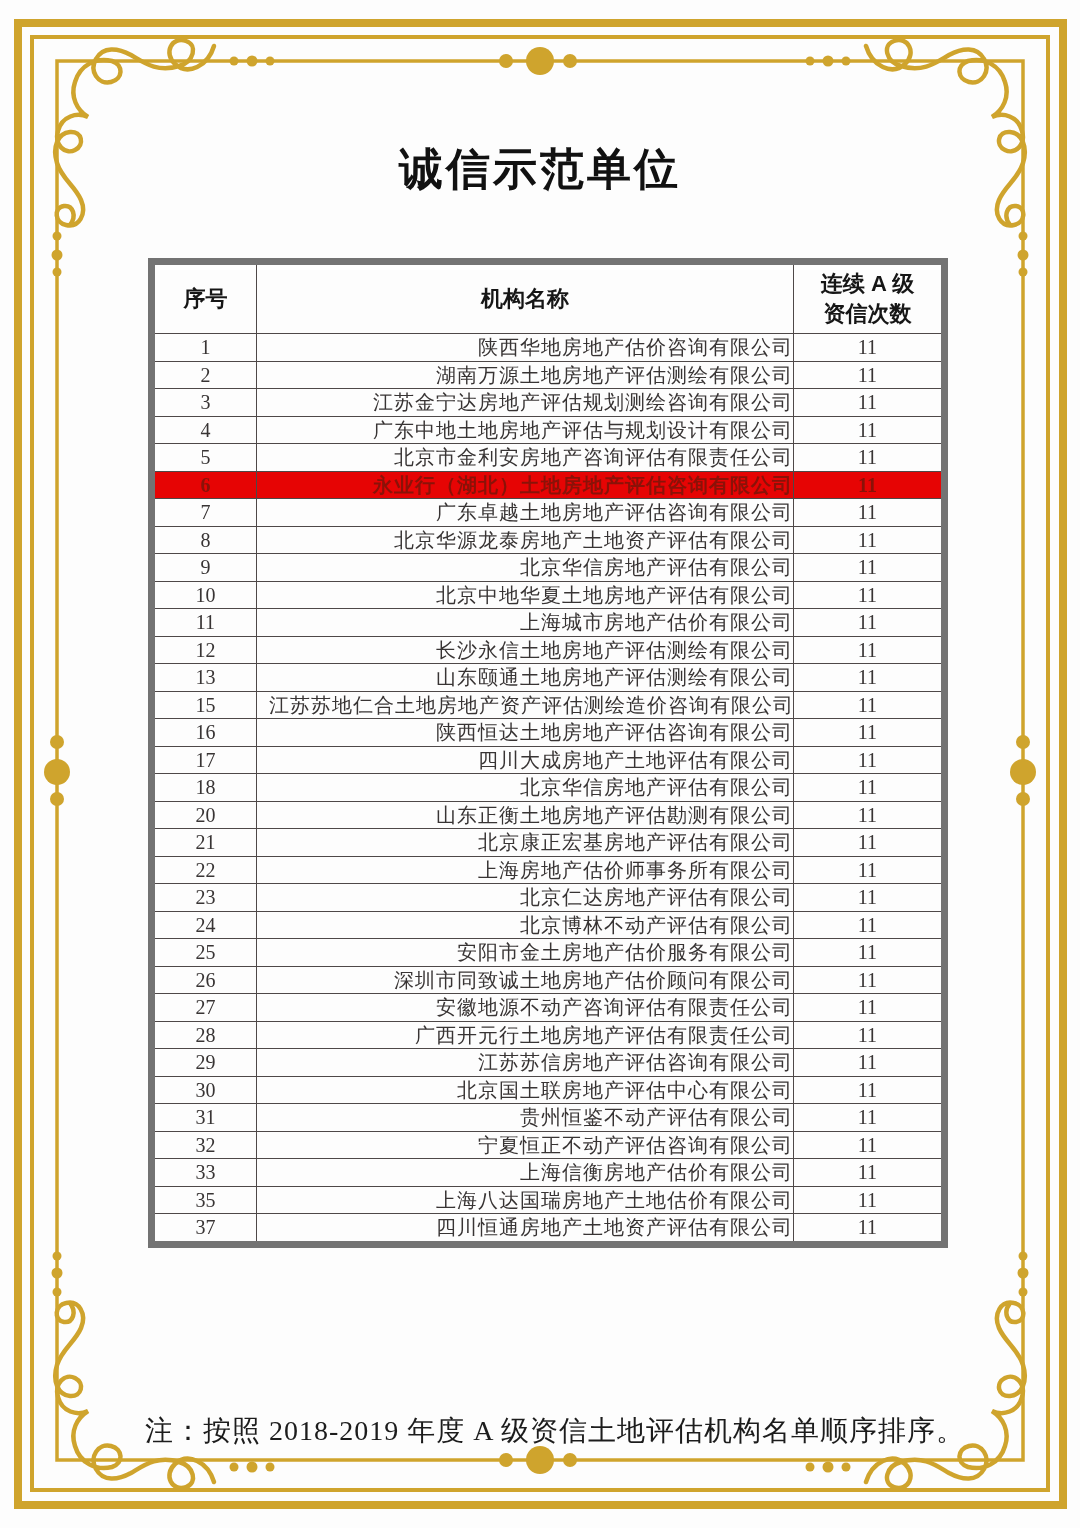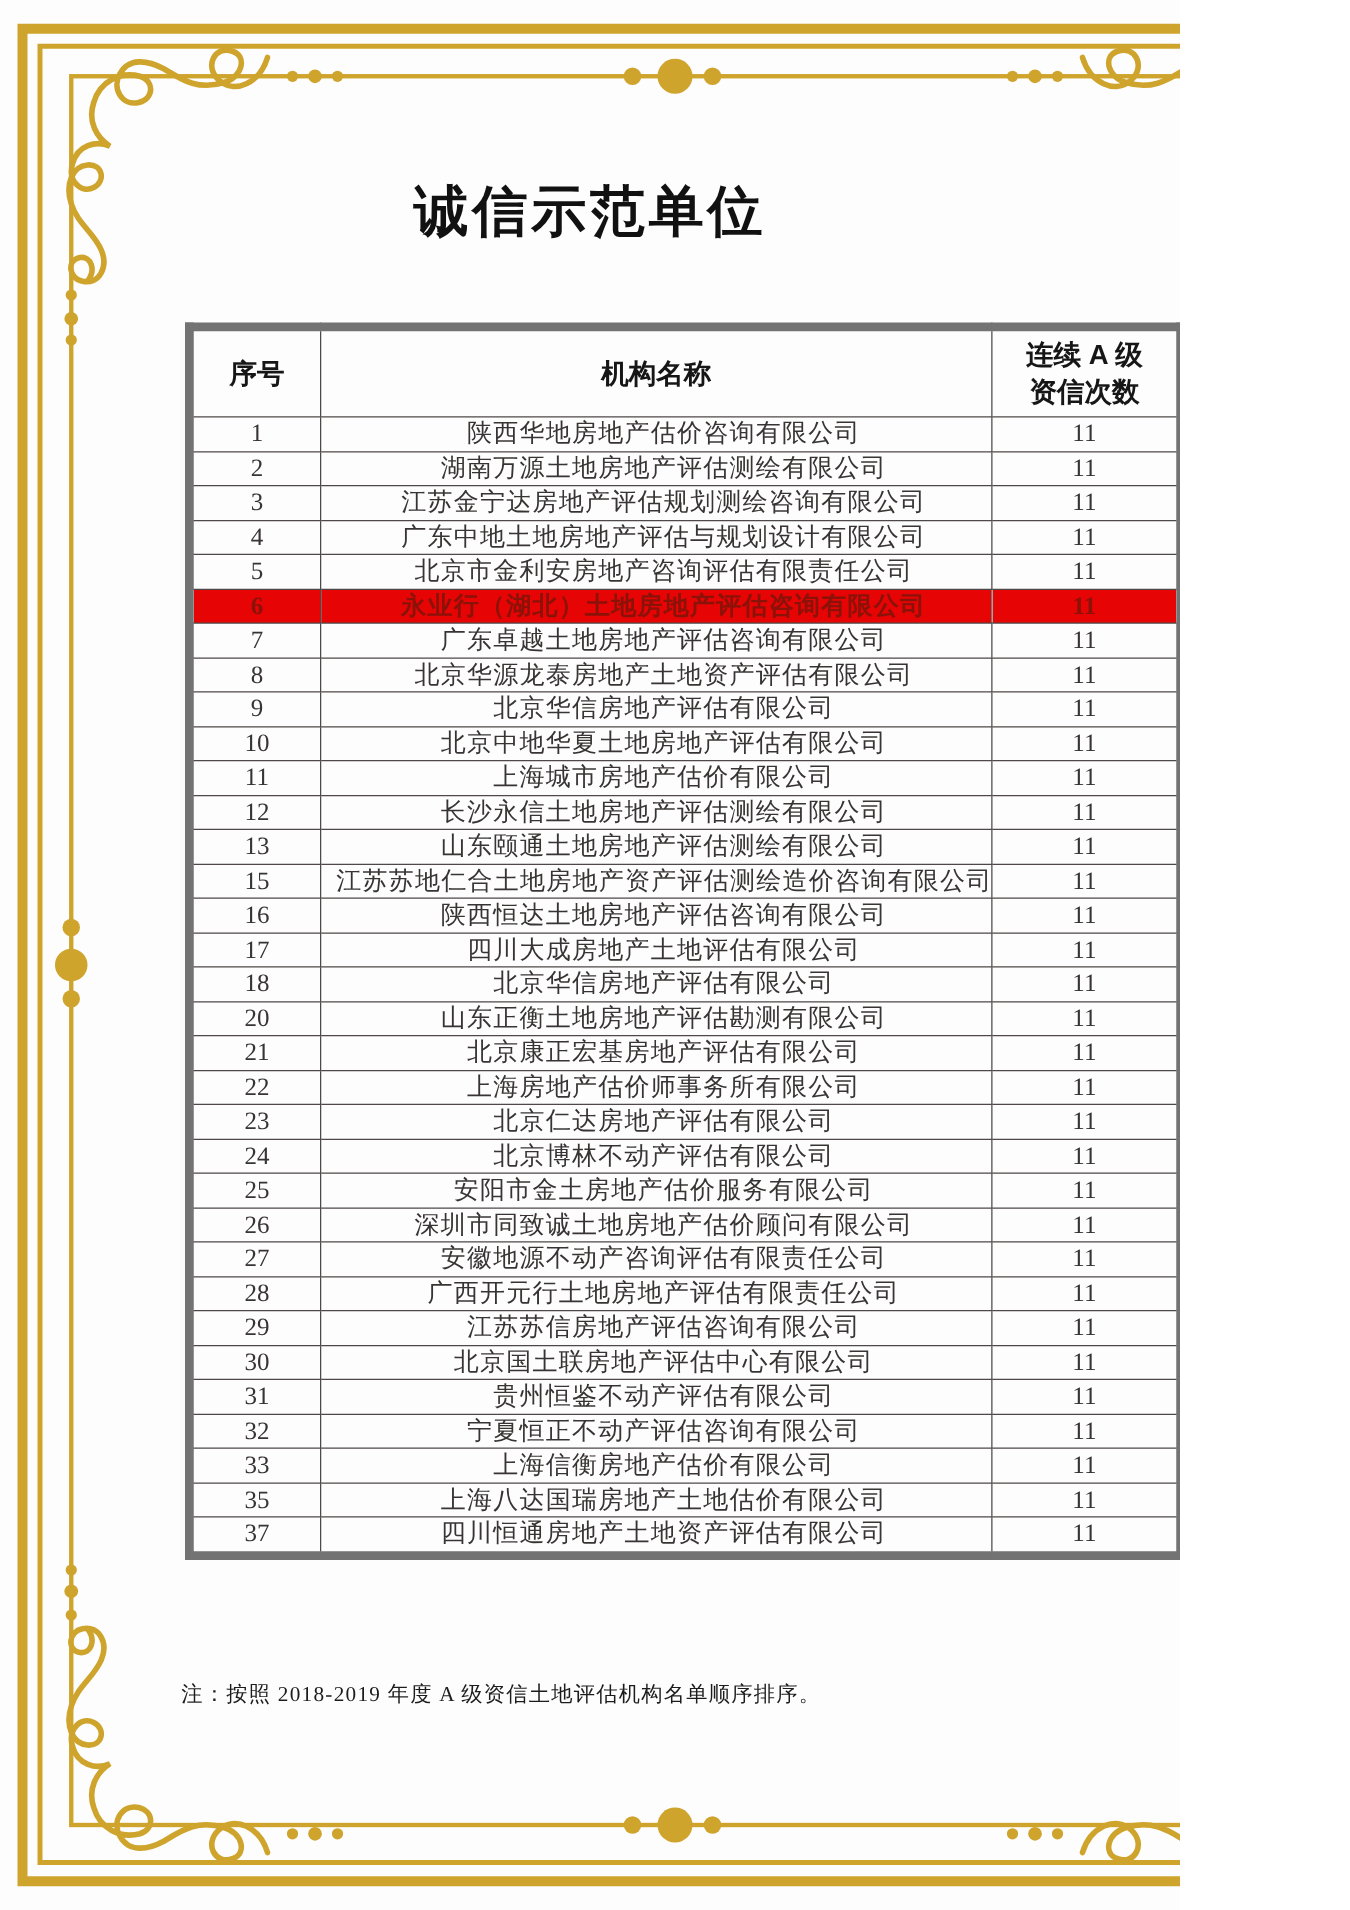--- a/index.html
+++ b/index.html
@@ -6,21 +6,21 @@
     --gold:#CFA42D;
     --line:#4e4848;
     --ink:#383434;
     --hl-bg:#e60404;
     --hl-text:#8a1208;
   }
   *{margin:0;padding:0;box-sizing:border-box;}
   html,body{background:#ffffff;}
   .page{
     position:relative;
-    width:944px;height:1528px;
+    width:1080px;height:1528px;
     background:#fdfdfd;
     overflow:hidden;
     font-family:"Liberation Serif","DejaVu Serif",serif;
   }
   .frame-svg{position:absolute;left:0;top:0;width:1080px;height:1528px;pointer-events:none;}
   .page-title{
     position:absolute;left:0;top:140px;width:100%;
     text-align:center;
     font-family:"Liberation Sans","DejaVu Sans",sans-serif;
     font-weight:900;
@@ -54,26 +54,26 @@
     vertical-align:middle;
     line-height:30px;
   }
   .credit-table tbody tr{height:26.5px;}
   .credit-table tbody td{
     font-size:20px;
     line-height:26.5px;
     vertical-align:middle;
   }
   td.cell-no{text-align:center;font-size:19px;}
-  td.cell-name{text-align:center;padding-left:12px;letter-spacing:1px;}
+  td.cell-name{text-align:right;padding-left:12px;letter-spacing:1px;}
   td.cell-count{text-align:center;font-size:19px;}
   tr.hl td{background:var(--hl-bg);color:var(--hl-text);font-weight:bold;}
   .footnote{
-    position:absolute;left:145px;top:1344px;
-    font-size:17px;
+    position:absolute;left:145px;top:1412px;
+    font-size:28px;
     color:#1c1c1c;
     letter-spacing:1px;
   }
 </style>
 </head>
 <body>
 
 <div class="page">
 
   <svg class="frame-svg" viewBox="0 0 1080 1528" xmlns="http://www.w3.org/2000/svg">

